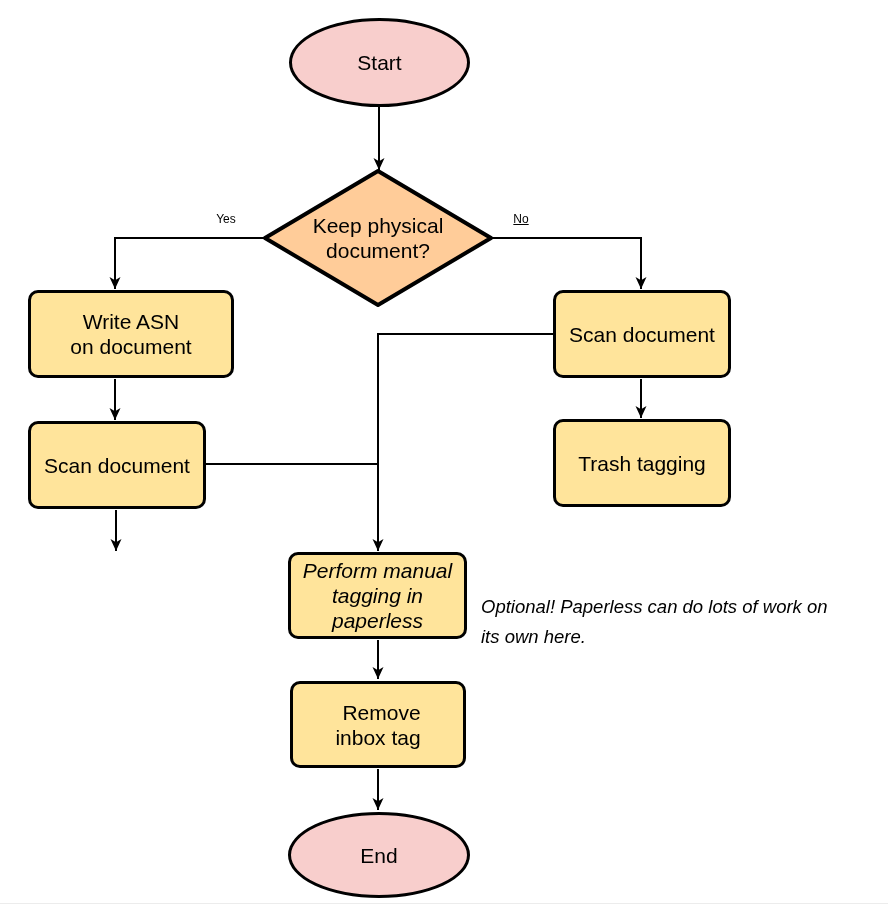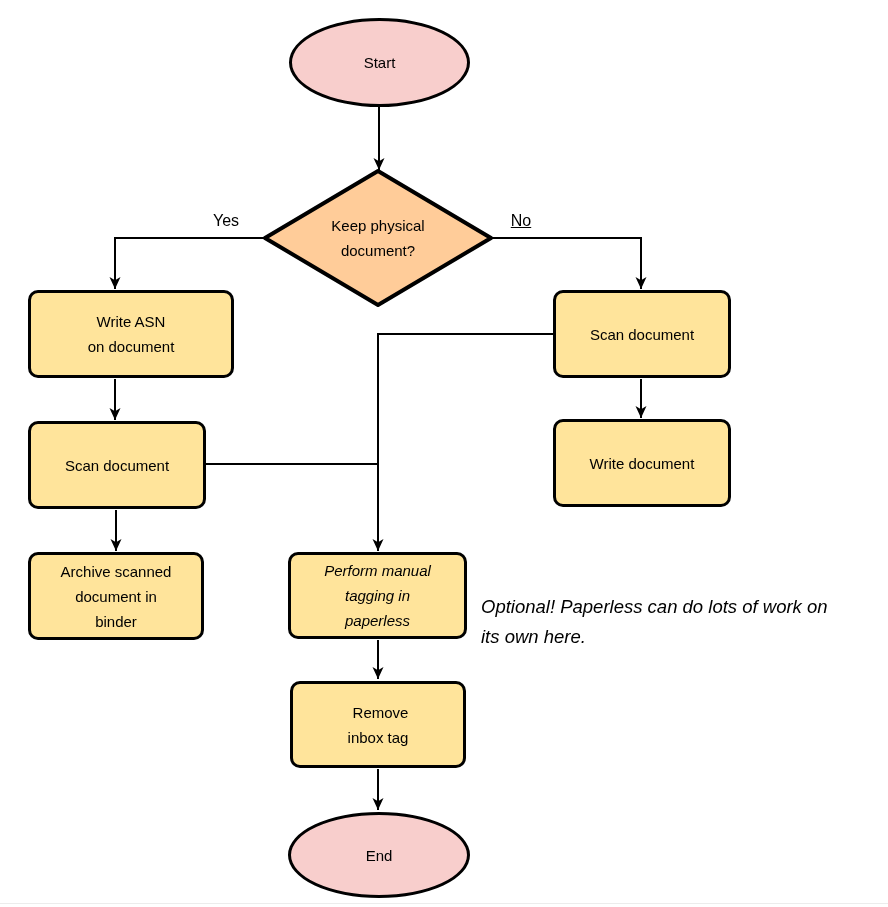--- a/index.html
+++ b/index.html
@@ -23,42 +23,42 @@
     height: 907px;
   }
   .node {
     position: absolute;
     box-sizing: border-box;
     display: flex;
     align-items: center;
     justify-content: center;
     text-align: center;
     color: #000000;
-    font-size: 15px;
+    font-size: 21px;
     line-height: 25px;
   }
   .box {
     background: var(--yellow, #ffe49b);
     border: 3px solid var(--stroke, #000);
     border-radius: 10px;
   }
   .terminator {
     background: var(--pink, #f8cecc);
     border: 3px solid var(--stroke, #000);
     border-radius: 50%;
   }
   .decision-label {
     background: transparent;
   }
   .label {
     white-space: pre-line;
   }
   .edge-label {
     position: absolute;
-    font-size: 16px;
+    font-size: 12px;
     color: #000000;
     text-align: center;
     width: 44px;
   }
   .note {
     position: absolute;
     left: 481px;
     top: 592px;
     width: 410px;
     font-size: 18.5px;
@@ -117,32 +117,27 @@
 
   <div class="node box" style="left:28px; top:290px; width:206px; height:88px;">
     <span class="label">Write ASN
 on document</span>
   </div>
 
   <div class="node box" style="left:28px; top:421px; width:178px; height:88px;">
     <span class="label">Scan document</span>
   </div>
 
-  <div class="node box" style="left:28px; top:552px; width:176px; height:88px;">
-    <span class="label">Archive scanned
-document in
-binder</span>
-  </div>
 
   <div class="node box" style="left:553px; top:290px; width:178px; height:88px;">
     <span class="label">Scan document</span>
   </div>
 
   <div class="node box" style="left:553px; top:419px; width:178px; height:88px;">
-    <span class="label">Write document</span>
+    <span class="label">Trash tagging</span>
   </div>
 
   <div class="node box" style="left:288px; top:552px; width:179px; height:87px;font-style:italic;">
     <span class="label">Perform manual
 tagging in
 paperless</span>
   </div>
 
   <div class="node box" style="left:290px; top:681px; width:176px; height:87px;text-align:right;">
     <span class="label">Remove

